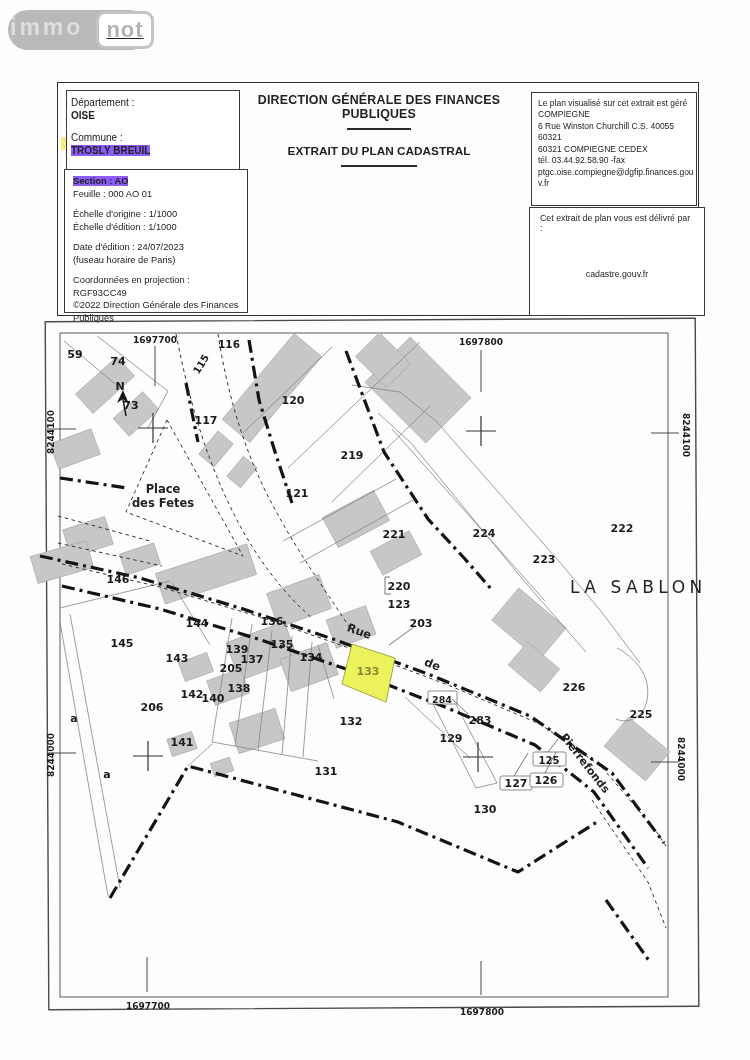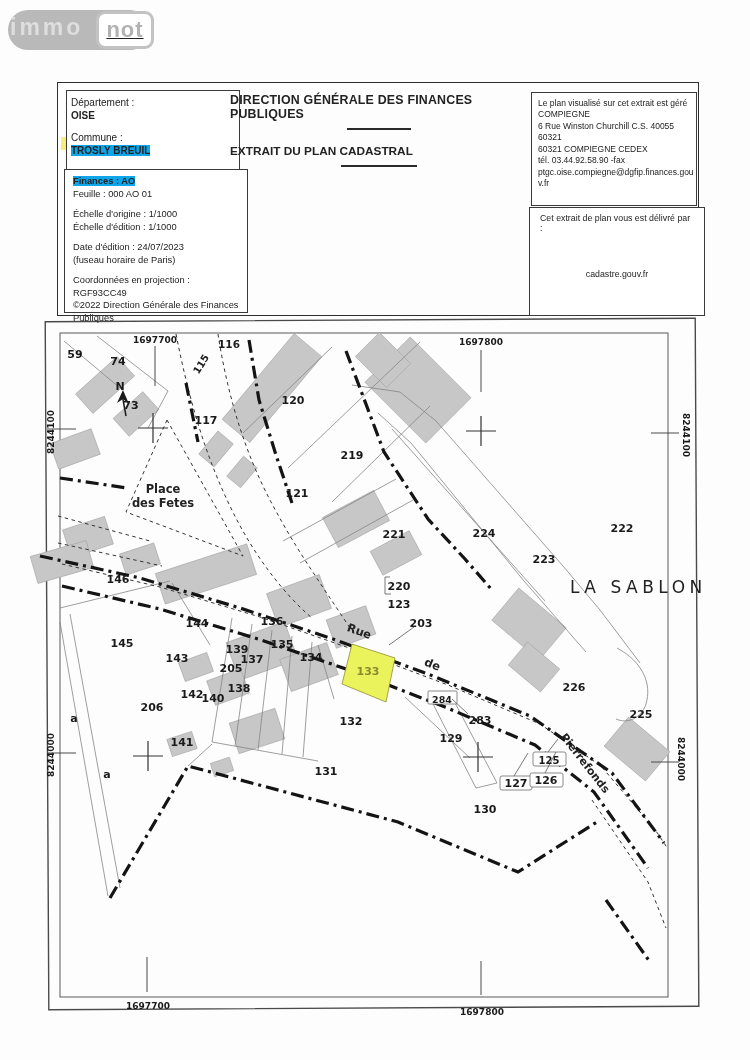--- a/index.html
+++ b/index.html
@@ -13,23 +13,23 @@
   #logo .notbox{position:absolute;left:88px;top:1px;width:52px;height:32px;background:#fff;
         border:3px solid #c3c3c3;border-radius:9px;text-align:center;text-decoration:underline;}
   #logo .notbox span{font-size:22px;font-weight:700;color:#b2b2b2;line-height:32px;letter-spacing:1px;}
   
   #header-box{position:absolute;left:57px;top:82px;width:640px;height:232px;border:1.4px solid #2e2e2e;}
   .hbox{position:absolute;border:1.2px solid #3a3a3a;background:#fff;}
   #left-box1{left:8px;top:7px;width:164px;height:75px;padding:5px 4px;font-size:10px;line-height:1.3;}
   #left-box2{left:6px;top:86px;width:166px;height:132px;padding:5px 8px;font-size:9.3px;line-height:1.35;}
   #right-box1{left:473px;top:9px;width:152px;height:102px;padding:5px 6px;font-size:8.5px;line-height:1.35;}
   #right-box2{left:471px;top:124px;width:154px;height:97px;padding:5px 10px;font-size:8.8px;}
-  .hl{background:#0ea5e9;}
+  .hl{background:#8b5cf6;}
   .bold{font-weight:700;}
-  #title-block{position:absolute;left:172px;top:10px;width:298px;}
+  #title-block{position:absolute;left:172px;top:10px;width:298px;text-align:center;}
   #title1{font-size:12.4px;font-weight:700;letter-spacing:.2px;}
   #title2{font-size:11.8px;font-weight:700;margin-top:14px;}
   .sep{height:2px;background:#2a2a2a;margin:7px auto 0 auto;}
   #sep1{width:64px;} #sep2{width:76px;}
   #delivre-site{margin-top:36px;text-align:center;}
   #smear1{position:absolute;left:3px;top:55px;width:62px;height:13px;background:rgba(243,234,95,.8);
           transform:rotate(2deg);}
   
   #map-svg{position:absolute;left:0;top:0;}
   text{font-family:"DejaVu Sans","Liberation Sans",sans-serif;}
@@ -243,21 +243,21 @@
 
     <div id="left-box1" class="hbox">
       <div>Département :</div>
       <div class="bold">OISE</div>
       <div style="height:9px"></div>
       <div>Commune :</div>
       <div><span class="hl bold">TROSLY BREUIL</span></div>
     </div>
 
     <div id="left-box2" class="hbox">
-      <div><span class="hl bold">Finances : AO</span></div>
+      <div><span class="hl bold">Section : AO</span></div>
       <div>Feuille : 000 AO 01</div>
       <div style="height:8px"></div>
       <div>Échelle d'origine : 1/1000</div>
       <div>Échelle d'édition : 1/1000</div>
       <div style="height:8px"></div>
       <div>Date d'édition : 24/07/2023</div>
       <div>(fuseau horaire de Paris)</div>
       <div style="height:8px"></div>
       <div>Coordonnées en projection : RGF93CC49</div>
       <div>©2022 Direction Générale des Finances</div>

